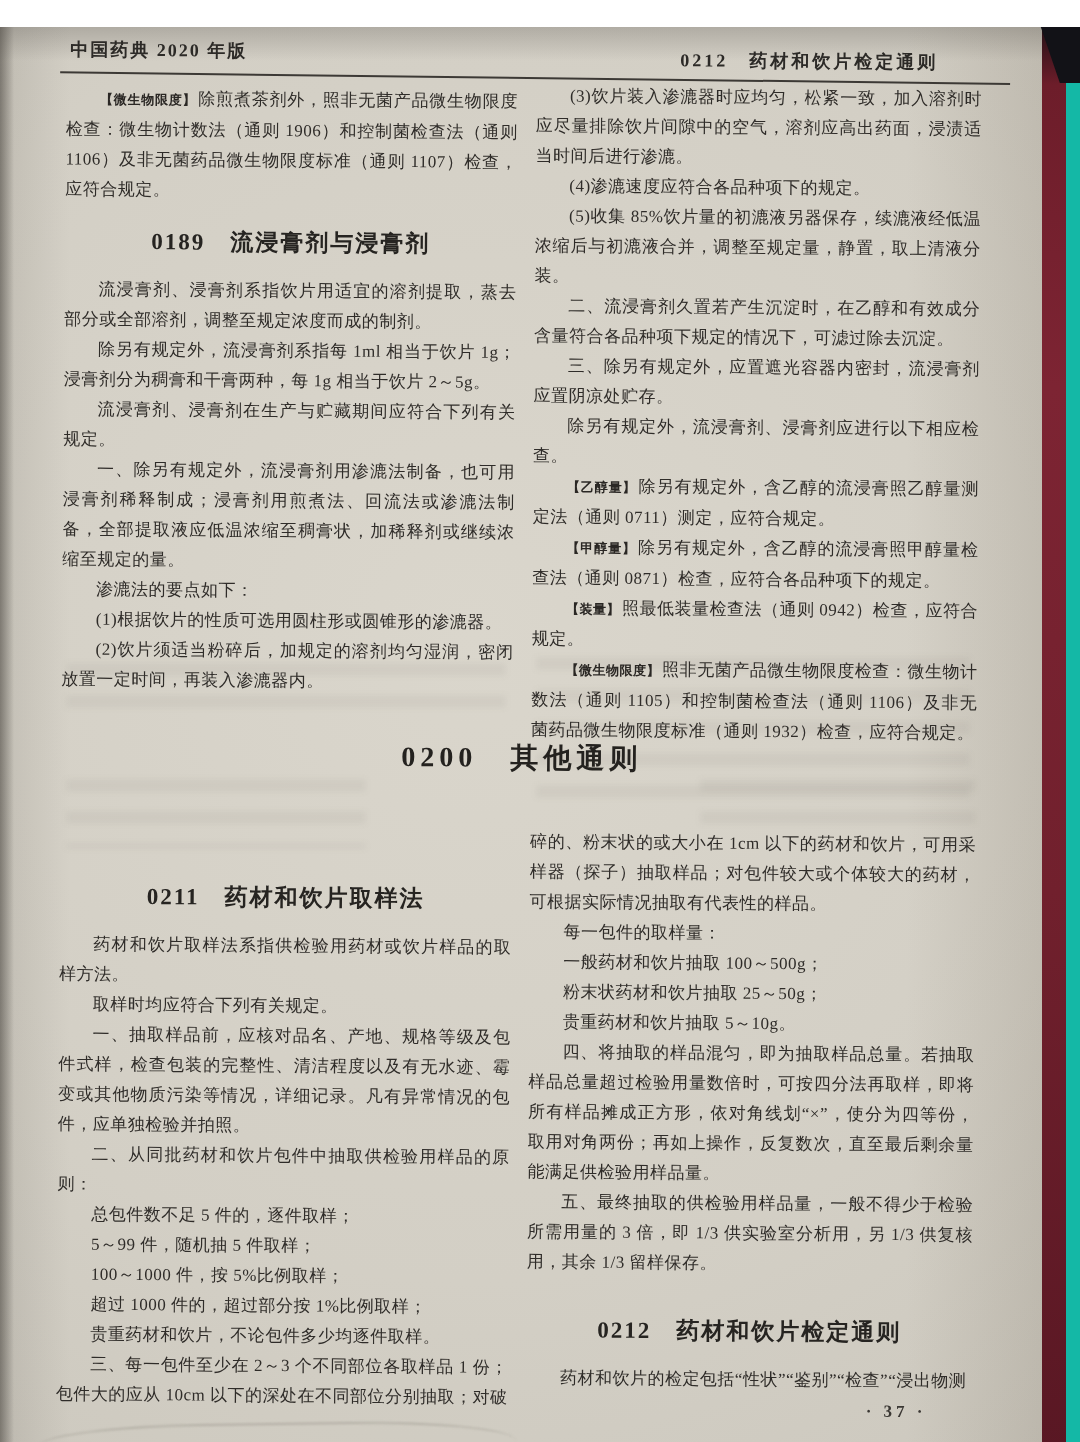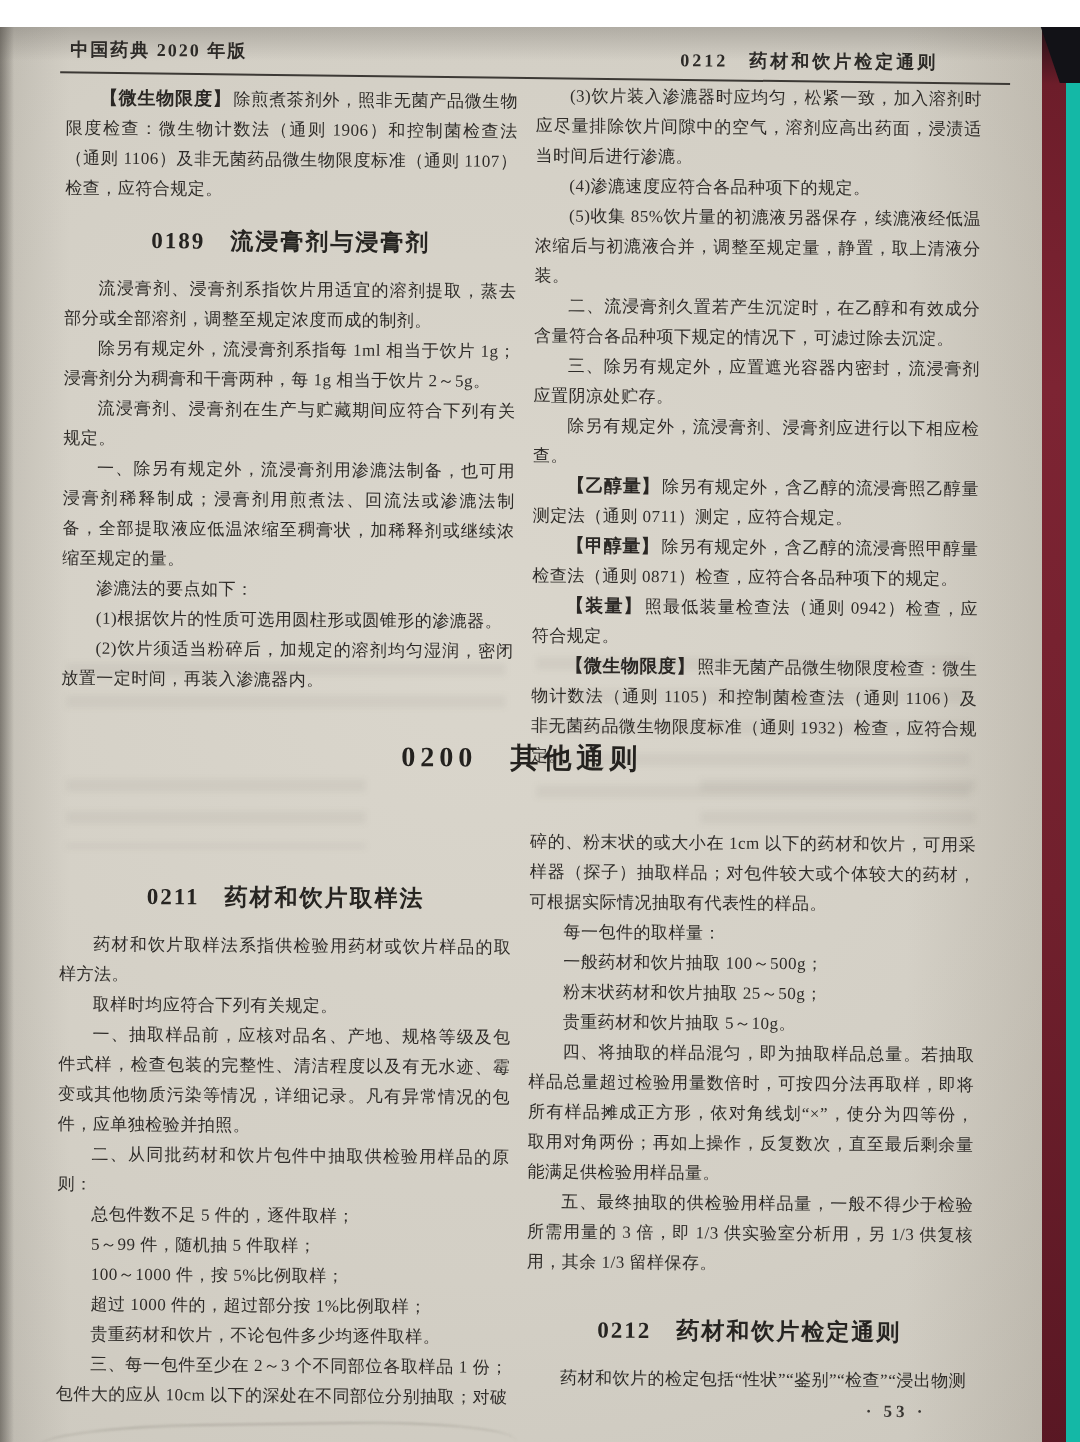--- a/index.html
+++ b/index.html
@@ -31,21 +31,21 @@
   .header-rule{position:absolute;left:56px;top:50px;width:950px;height:2px;background:#3c3935;
     transform:rotate(0.25deg);}
   .col{position:absolute;width:452px;text-align:justify;font-size:17px;line-height:30px;
     letter-spacing:0.5px;color:#2f2c29;}
   .col-tl{left:62px;top:60px;}
   .col-tr{left:532px;top:54px;width:446px;}
   .col-bl{left:62px;top:836px;}
   .col-br{left:532px;top:800px;width:446px;}
   .para{margin:0;text-indent:2em;}
   .cont{margin:0;text-indent:0;}
-  .lead{font-family:Liberation Mono, monospace;font-weight:700;font-size:18px;
+  .lead{font-family:Liberation Serif, serif;font-weight:700;font-size:13px;
     margin-right:2px;color:#2a2724;}
   .col-heading{font-size:23px;font-weight:700;text-align:center;text-indent:0;
     letter-spacing:2px;margin:22px 0 18px;color:#262421;}
   .mt-lg{margin-top:38px;}
   .part-heading{position:absolute;left:0;top:712px;width:1046px;text-align:center;
     font-size:28px;font-weight:700;letter-spacing:5px;color:#24221f;}
   .page-number{position:absolute;left:872px;top:1372px;font-size:17px;font-weight:600;
     letter-spacing:4px;color:#3a3733;}
   .ghost{position:absolute;filter:blur(3px);opacity:0.55;
     background:repeating-linear-gradient(180deg, rgba(100,96,88,0.13) 0 13px, rgba(0,0,0,0) 13px 32px);}
@@ -124,15 +124,15 @@
       <p class="para">每一包件的取样量：</p>
       <p class="para">一般药材和饮片抽取 100～500g；</p>
       <p class="para">粉末状药材和饮片抽取 25～50g；</p>
       <p class="para">贵重药材和饮片抽取 5～10g。</p>
       <p class="para">四、将抽取的样品混匀，即为抽取样品总量。若抽取样品总量超过检验用量数倍时，可按四分法再取样，即将所有样品摊成正方形，依对角线划“×”，使分为四等份，取用对角两份；再如上操作，反复数次，直至最后剩余量能满足供检验用样品量。</p>
       <p class="para">五、最终抽取的供检验用样品量，一般不得少于检验所需用量的 3 倍，即 1/3 供实验室分析用，另 1/3 供复核用，其余 1/3 留样保存。</p>
       <h3 class="col-heading mt-lg">0212　药材和饮片检定通则</h3>
       <p class="para">药材和饮片的检定包括“性状”“鉴别”“检查”“浸出物测</p>
     </div>
 
-    <div class="page-number">· 53 ·</div>
+    <div class="page-number">· 37 ·</div>
   </div>
 </div>
 
 </body></html>

